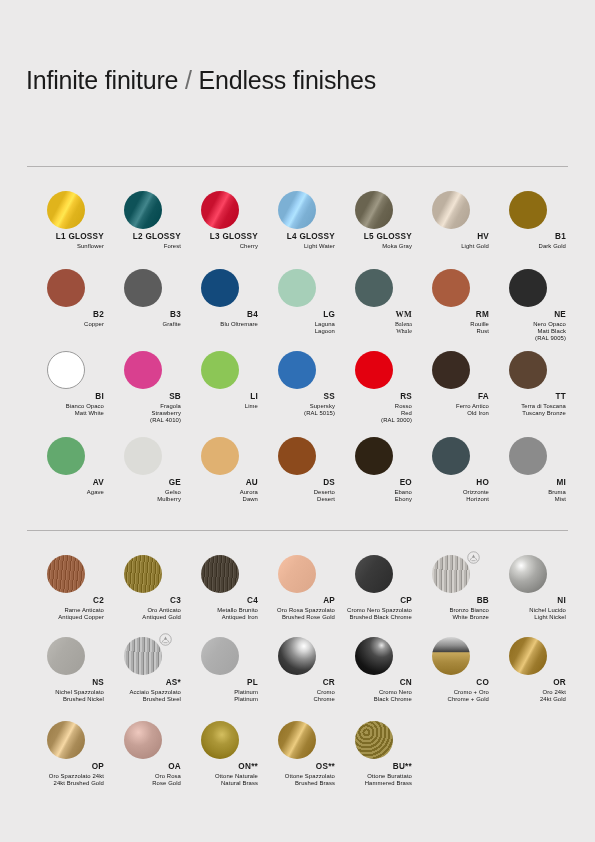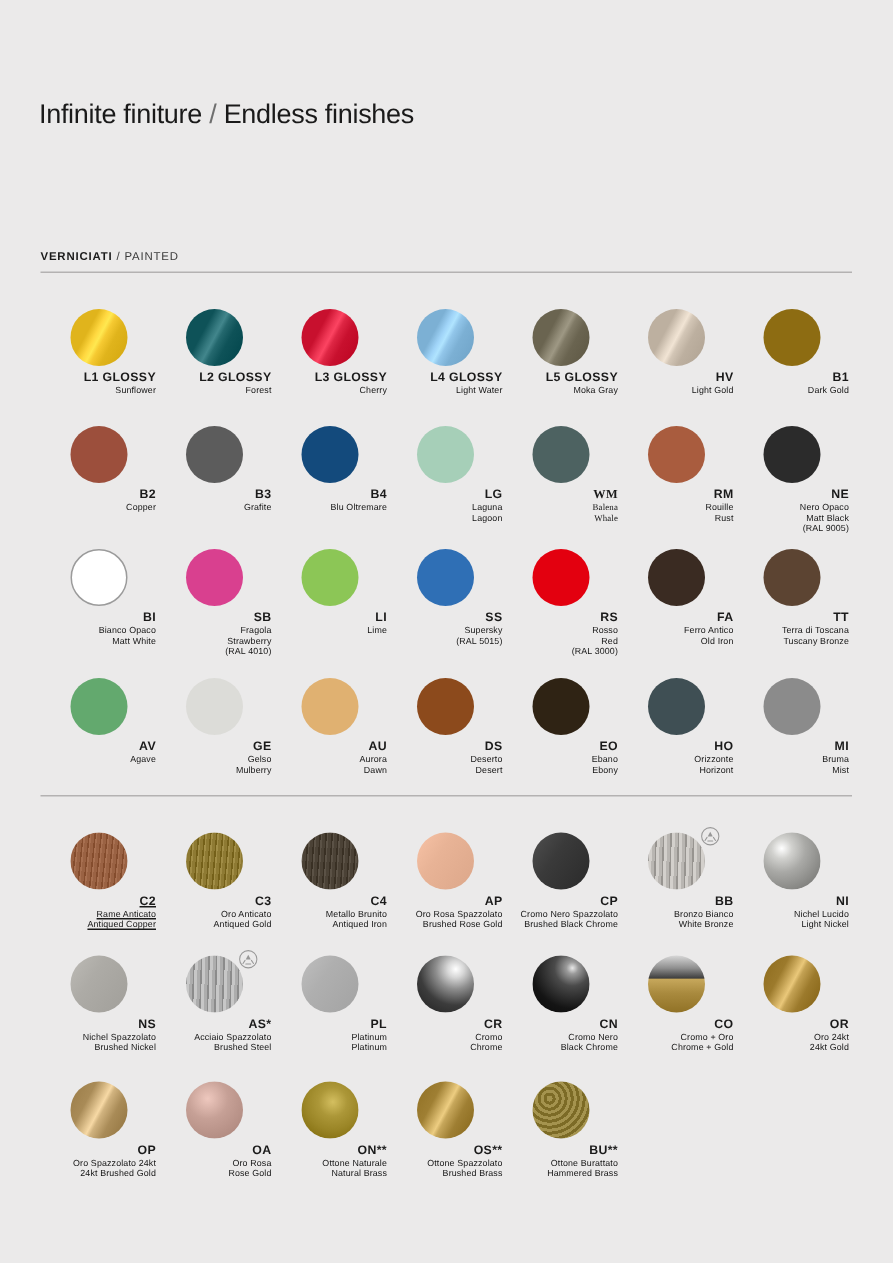--- a/index.html
+++ b/index.html
@@ -20,21 +20,21 @@
   .brand{
     position:absolute;left:27px;top:0;
     font-size:10.5px;font-weight:700;letter-spacing:.2px;
   }
   .collections{
     position:absolute;left:311px;top:0;
     font-size:10.5px;font-weight:400;letter-spacing:.2px;
   }
   .title{
     position:absolute;left:26px;top:66px;
-    font-size:18px;font-weight:300;letter-spacing:-.2px;
+    font-size:25px;font-weight:300;letter-spacing:-.2px;
     white-space:nowrap;
   }
   .title .sep{font-weight:300;color:#6f6f6f;}
   .title .en{font-weight:300;}
 
   
   .section{position:absolute;left:0;width:595px;}
   .sec-head{
     position:relative;margin-left:27px;width:541px;
     font-size:7.6px;letter-spacing:.55px;
@@ -85,21 +85,20 @@
 
 
   <div class="title">
     <span>Infinite finiture</span>
     <span class="sep">/</span>
     <span class="en">Endless finishes</span>
   </div>
 
   <div id="sections-host">
       <div class="section" style="top: 166px;">
-        <div class="sec-head"><span class="it">VERNICIATI</span><span class="sl"> / </span><span class="en">PAINTED</span></div>
         <div class="rule"></div>
         <div class="grid">
           <div class="row" style="position: absolute; top: 22px;">
             <div class="cell" style="left: 0px;">
               <div class="disc-wrap">
                 <div class="disc" style="background: linear-gradient(118deg, rgb(224, 180, 28) 0%, rgb(224, 180, 28) 33%, rgb(255, 216, 64) 44%, rgb(255, 232, 80) 50%, rgb(246, 202, 50) 56%, rgb(224, 180, 28) 68%, rgb(210, 166, 14) 100%);"></div>
               </div>
               <div class="code">L1 GLOSSY</div>
               <div class="desc">Sunflower</div>
             </div>
@@ -317,21 +316,21 @@
               <div class="desc">Bruma
 Mist</div>
             </div>
           </div>
         </div>
       </div>
       <div class="section" style="top: 530px;">
         <div class="rule"></div>
         <div class="grid">
           <div class="row" style="position: absolute; top: 22px;">
-            <div class="cell" style="left: 0px; text-decoration: underline;">
+            <div class="cell" style="left: 0px;">
               <div class="disc-wrap">
                 <div class="disc" style="background: repeating-linear-gradient(96deg, rgb(132, 76, 45) 0px, rgb(132, 76, 45) 1px, rgb(168, 112, 81) 1px, rgb(168, 112, 81) 2px, rgb(154, 98, 67) 2px, rgb(154, 98, 67) 4px), linear-gradient(100deg, rgb(114, 58, 27) 0%, rgb(184, 128, 97) 45%, rgb(209, 153, 122) 55%, rgb(119, 63, 32) 100%);"></div>
               </div>
               <div class="code">C2</div>
               <div class="desc">Rame Anticato
 Antiqued Copper</div>
             </div>
             <div class="cell" style="left: 77px;">
               <div class="disc-wrap">
                 <div class="disc" style="background: repeating-linear-gradient(95deg, rgb(116, 96, 25) 0px, rgb(116, 96, 25) 1px, rgb(162, 142, 71) 1px, rgb(162, 142, 71) 2px, rgb(142, 122, 51) 2px, rgb(142, 122, 51) 4px), linear-gradient(100deg, rgb(104, 84, 13) 0%, rgb(187, 167, 96) 48%, rgb(202, 182, 111) 56%, rgb(112, 92, 21) 100%);"></div>

